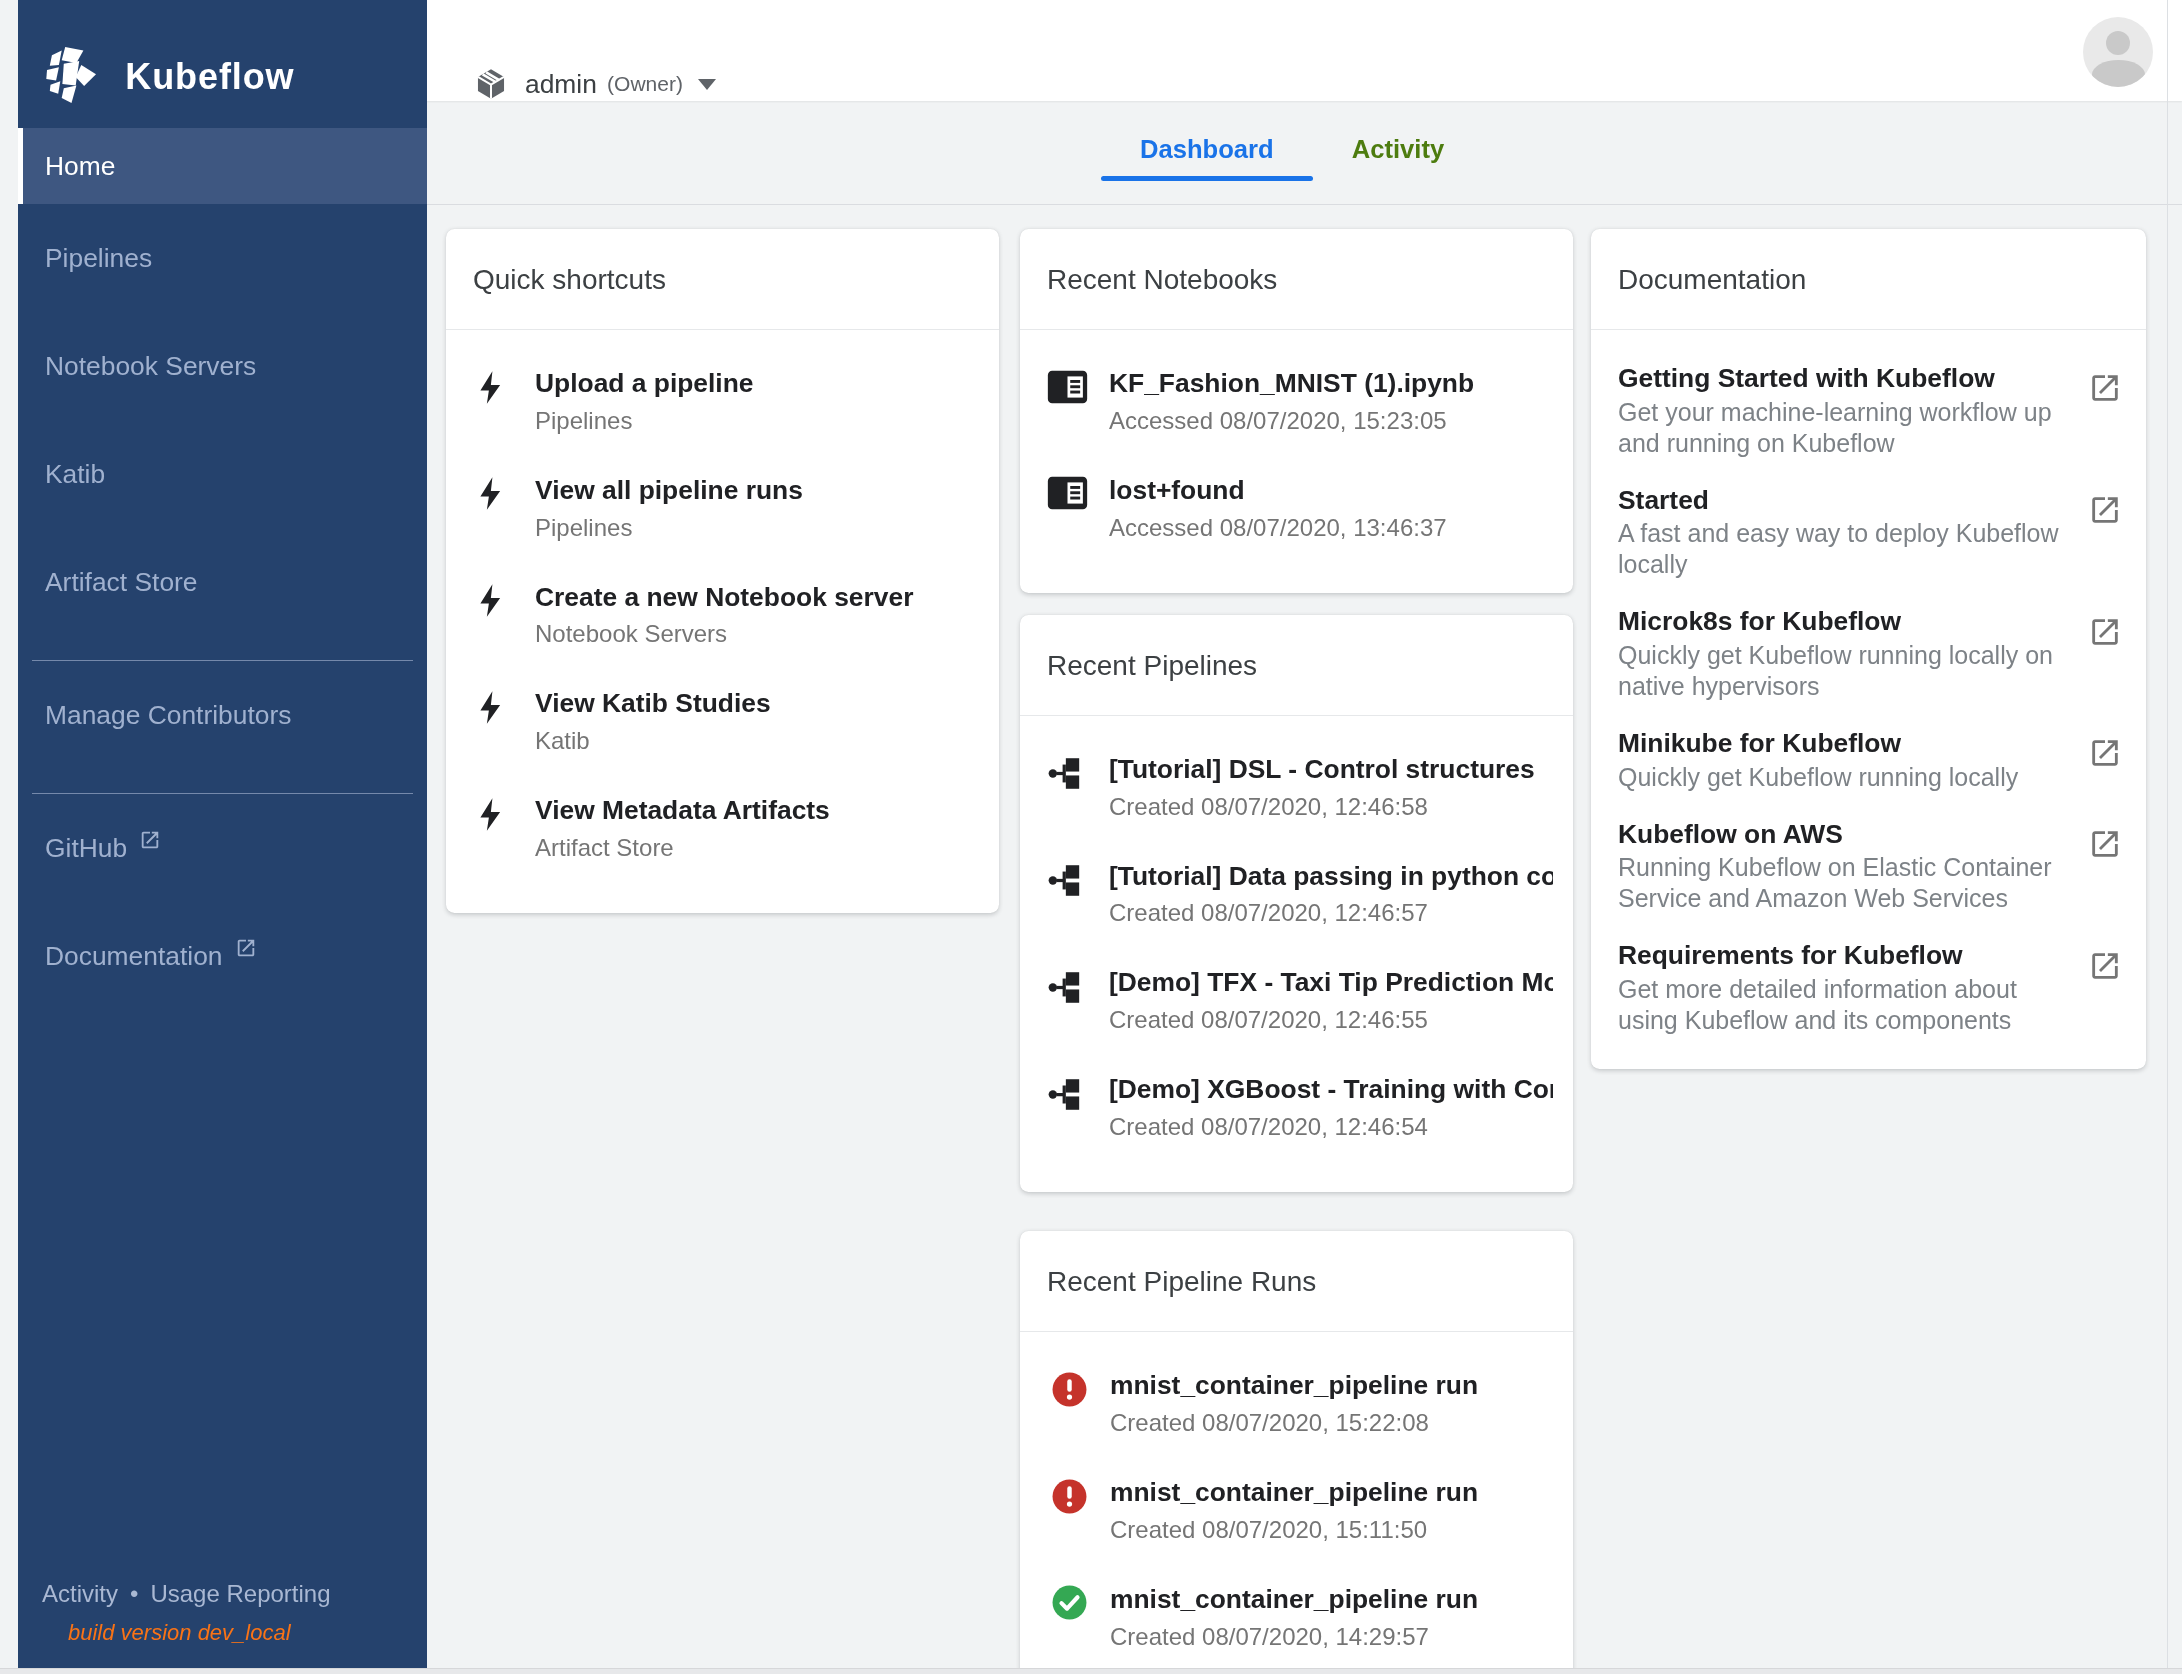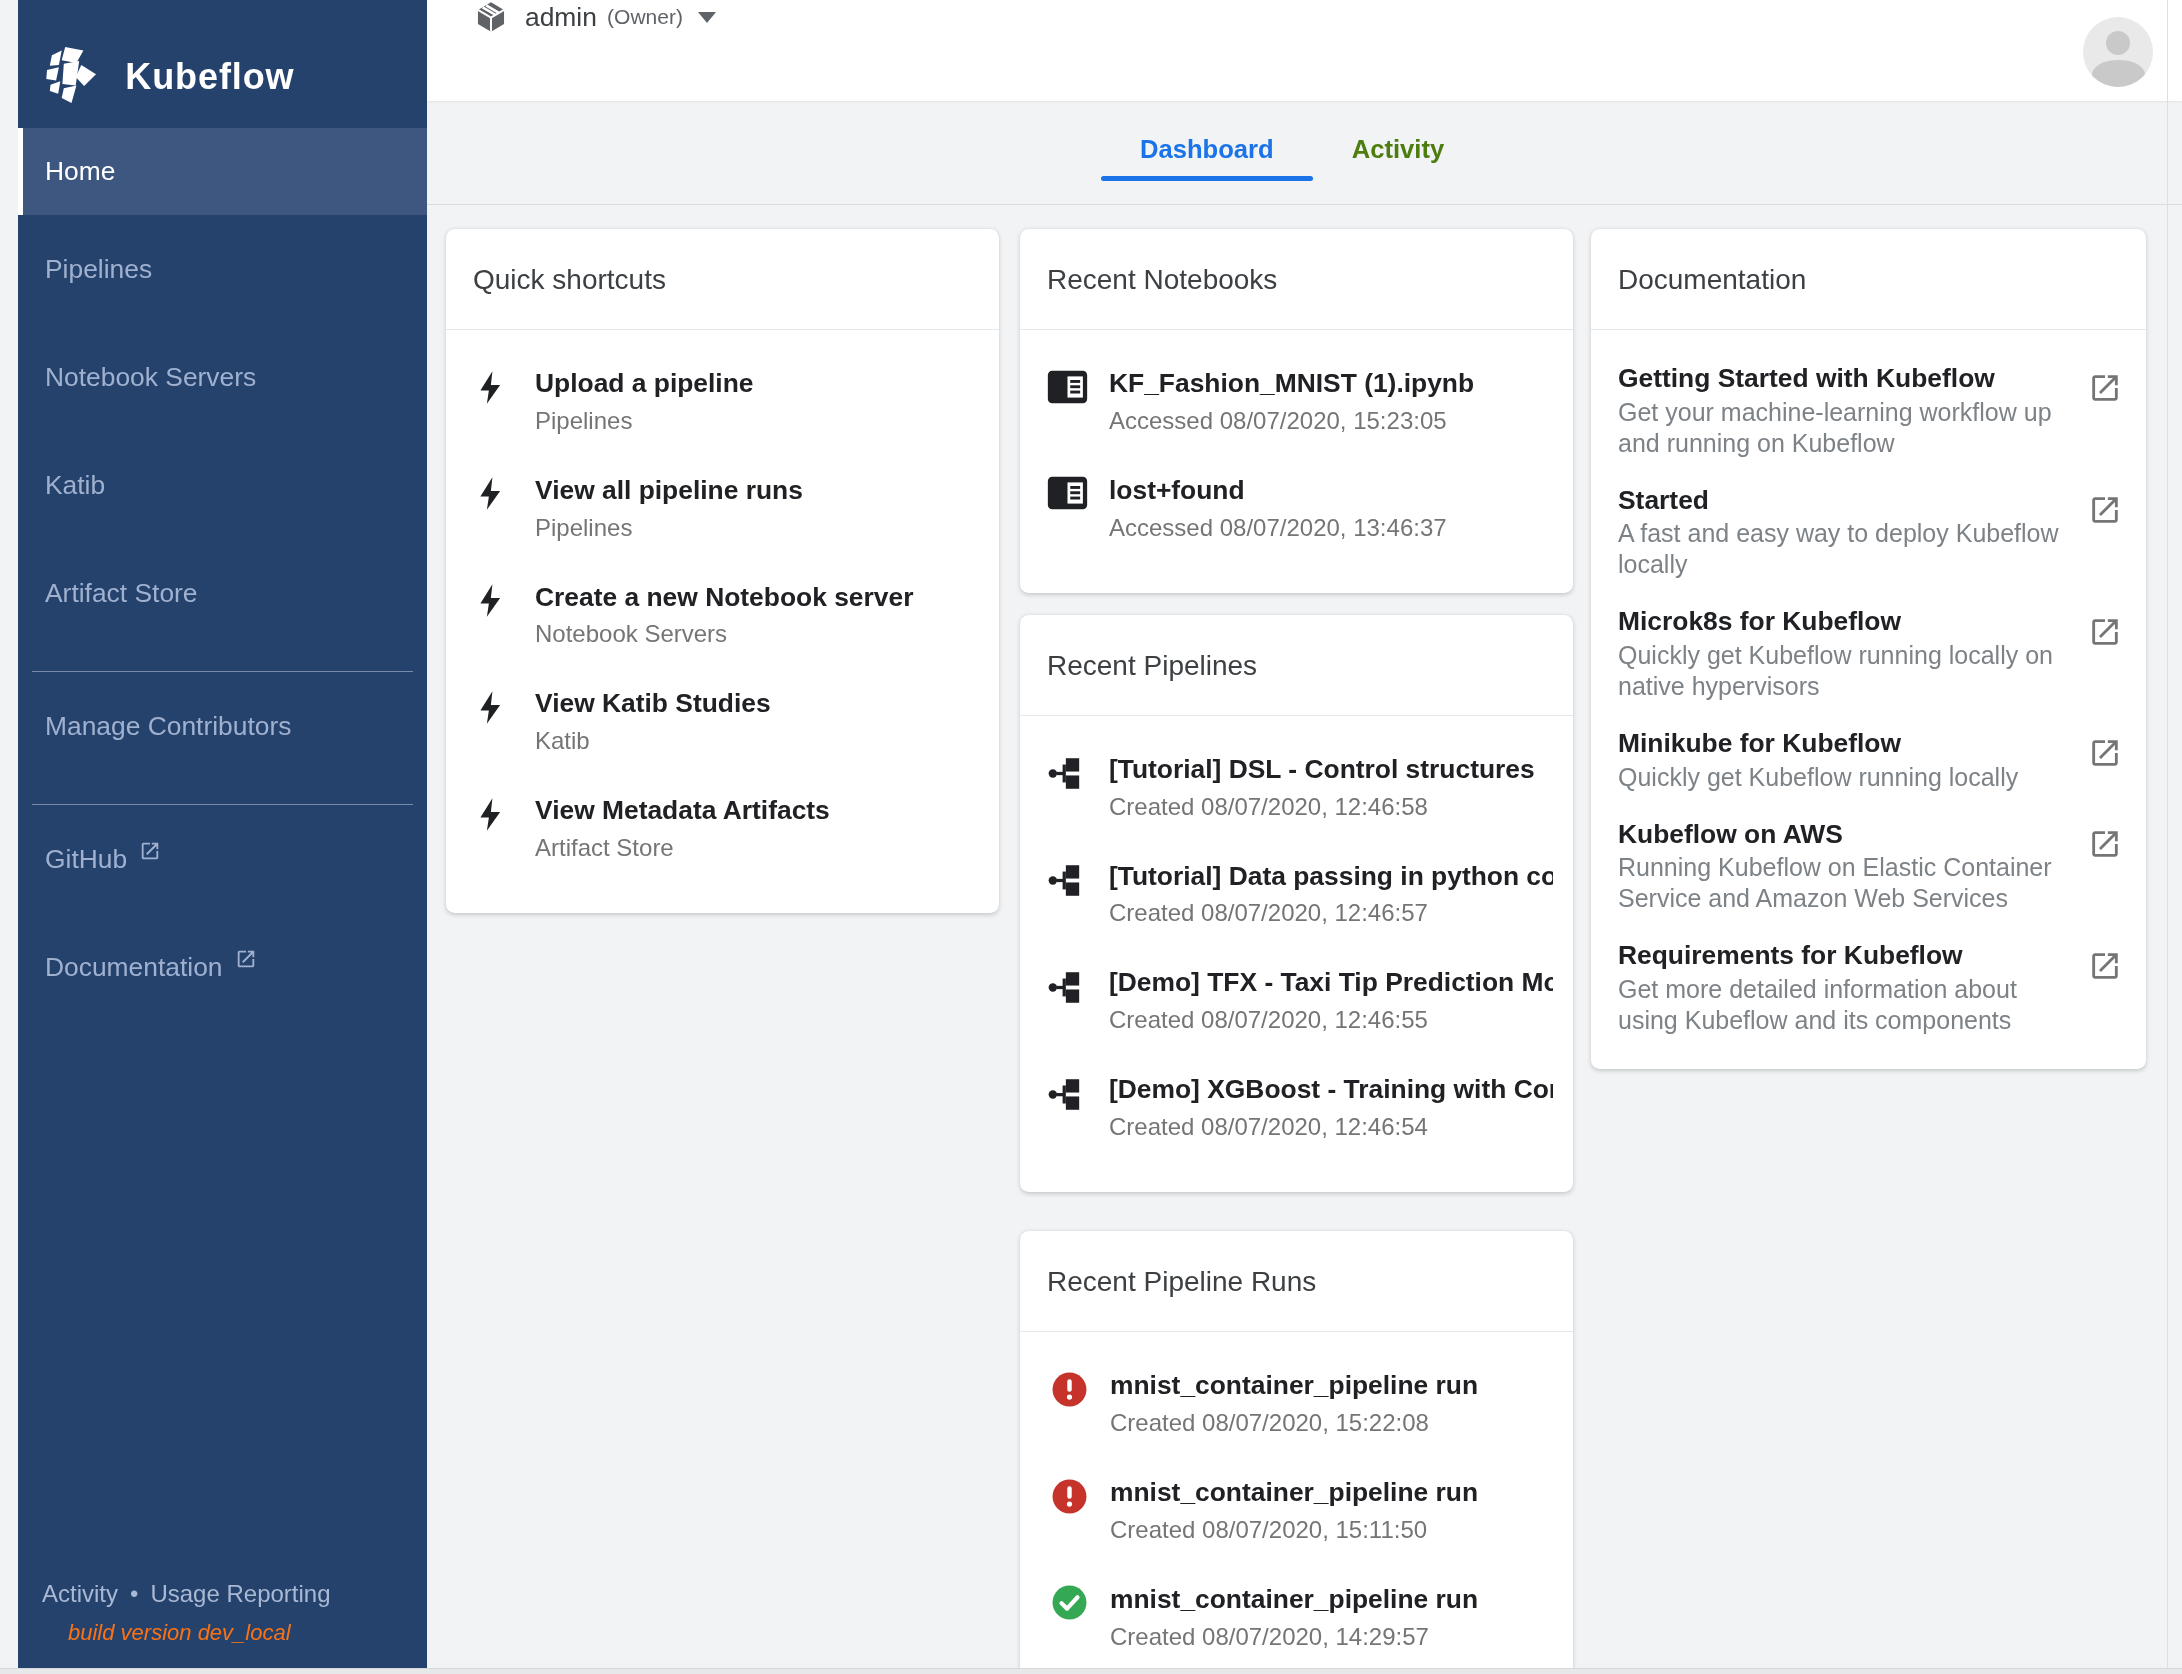--- a/index.html
+++ b/index.html
@@ -12,21 +12,21 @@
   
   .sidebar {
     position:absolute; left:18px; top:0; width:409px; height:1675px;
     background:#25426d; z-index:10;
   }
   .logo-row { display:flex; align-items:center; padding:25.6px 0 0 22px; height:128px; }
   .logo-mark { width:70px; height:70px; flex:none; }
   .logo-text { color:#ffffff; font-size:36px; font-weight:bold; letter-spacing:0.9px; margin-left:15.3px; }
 
   .nav-item-active {
-    position:relative; height:87px; background:#3e5781;
+    position:relative; height:76px; background:#3e5781;
     display:flex; align-items:center; padding-left:27px;
     color:#ffffff; font-size:26.4px; cursor:pointer;
   }
   .nav-item-active .active-bar {
     position:absolute; left:0; top:0; bottom:0; width:5.1px; background:#ffffff;
   }
   .nav-item {
     height:108px; display:flex; align-items:center; padding-left:27px;
     color:#a0b1cf; font-size:26.4px; cursor:pointer;
   }
@@ -35,21 +35,21 @@
 
   .side-footer { position:absolute; left:24px; bottom:29px; }
   .side-footer .links { font-size:24px; color:#a9b8d3; margin-bottom:12px; }
   .side-footer .links .dot { margin:0 12px; }
   .side-footer .build { font-size:22px; font-style:italic; color:#f97316;margin-left:26px; }
   .side-link { cursor:pointer; }
 
   
   .main { position:absolute; left:409px; top:0; right:0; }
   .toolbar {
-    height:101px; background:#ffffff; display:flex; align-items:flex-start;
+    height:101px; background:#ffffff; display:flex; align-items:flex-end;
     box-shadow:0 0.9px 1.7px rgba(0,0,0,.07); position:relative; z-index:5;
   }
   .ns-group { display:flex; align-items:center; margin-left:65px; cursor:pointer; }
   .ns-cube { width:34px; height:34px; }
   .ns-name { font-size:26.4px; color:#3c4043; margin-left:17px; }
   .ns-role { font-size:21px; color:#5f6368; margin-left:10.2px; }
   .caret {
     width:0; height:0; margin-left:15.3px;
     border-left:9.4px solid transparent; border-right:9.4px solid transparent;
     border-top:11px solid #5f6368;

